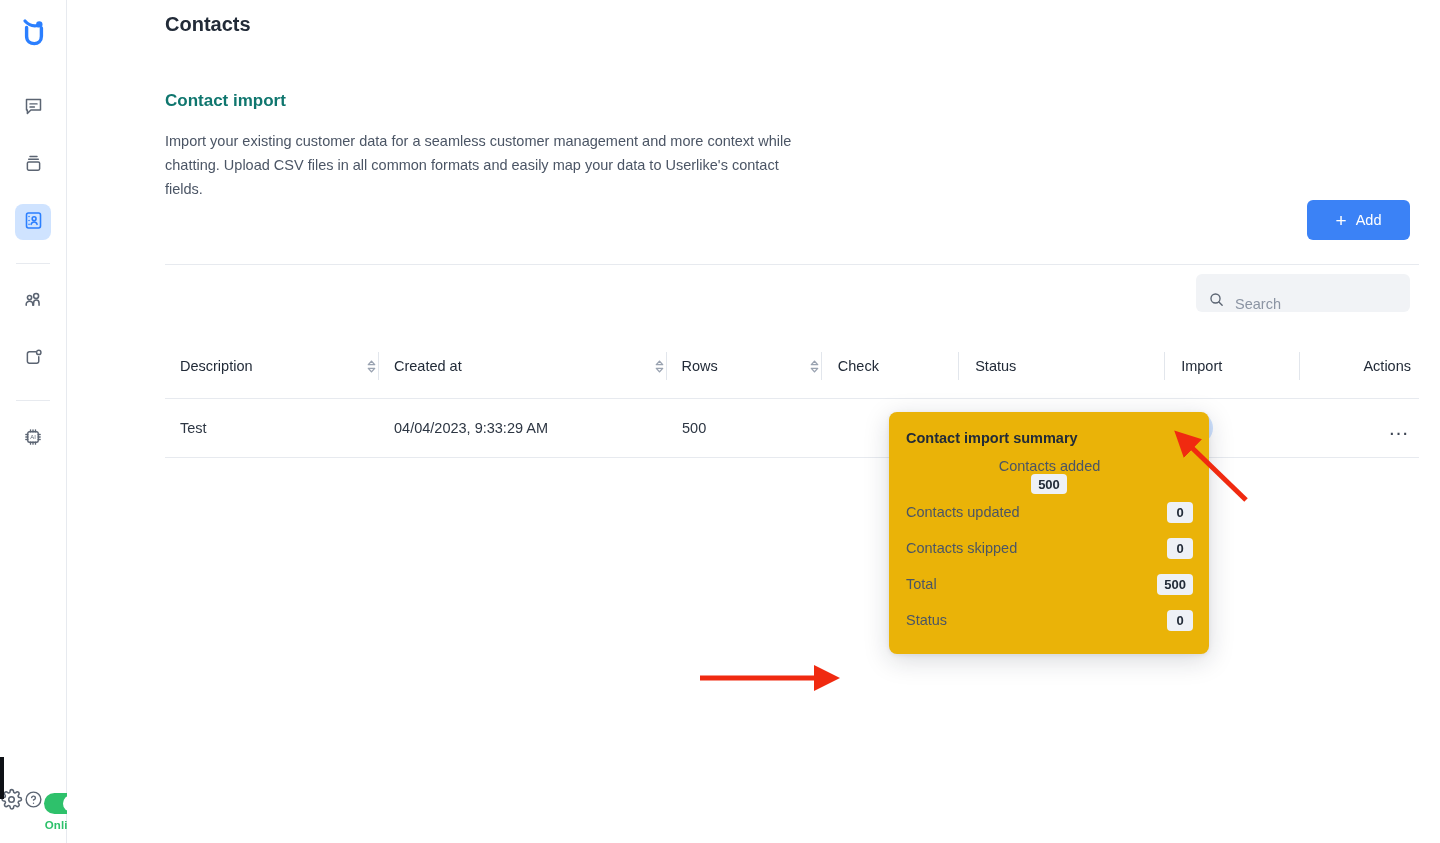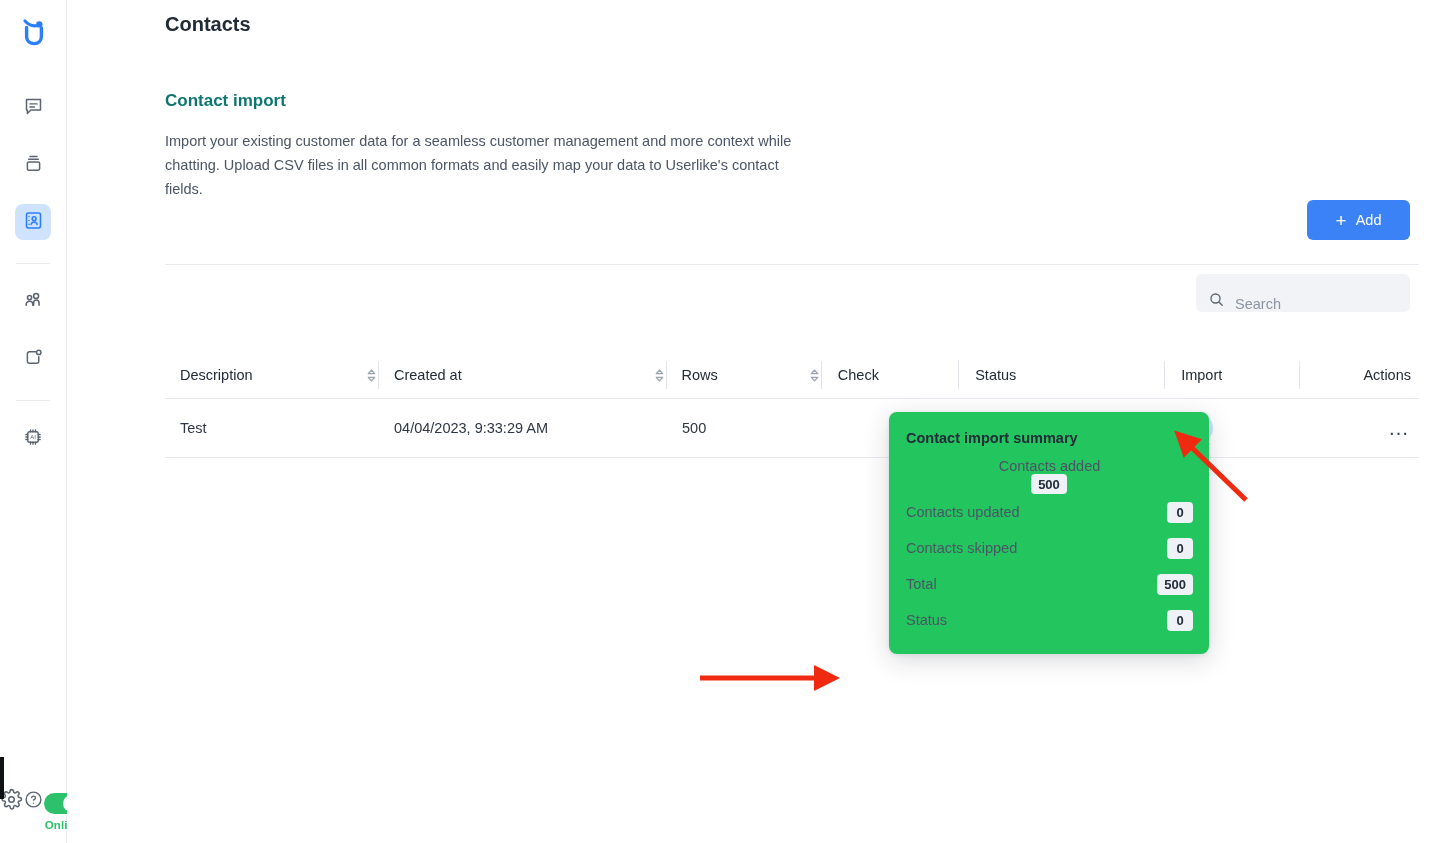--- a/index.html
+++ b/index.html
@@ -69,21 +69,21 @@
     display: flex; align-items: flex-end; padding: 0 12px; gap: 10px; cursor: text;
   }
   .search-input {
     border: none; outline: none; background: transparent;
     font-size: 14.5px; color: #4b5565; font-family: inherit; width: 100%;
   }
   .search-input::placeholder { color: #8b94a3; }
 
   
   .table { position: absolute; left: 98px; top: 352px; width: 1254px; }
-  .thead { display: flex; align-items: center; height: 46px; }
+  .thead { display: flex; height: 46px; }
   .th {
     font-size: 14.5px; color: #222b38; font-weight: 400;
     display: flex; align-items: center; height: 28px; position: relative;
   }
   .th .label { white-space: nowrap; }
   .sort-icon { margin-left: auto; color: #9aa3b1; display: flex; align-items: center; }
   .vline { width: 1px; height: 28px; background: #e2e6ec; flex: 0 0 1px; }
   .col-desc   { width: 214px; padding-left: 15px; }
   .col-created{ width: 288px; padding-left: 15px; }
   .col-rows   { width: 155px; padding-left: 15px; }
@@ -98,21 +98,21 @@
   .cell { display:flex; align-items:center; }
   .report-badge {
     width: 32px; height: 32px; border-radius: 50%; background: #cfe3ff;
     display: flex; align-items: center; justify-content: center; color: #2b7fff; cursor:pointer;
   }
   .dots { font-size: 21px; letter-spacing: 2px; color: #3d4654; line-height: 10px; cursor: pointer; }
 
   
   .popup {
     position: absolute; left: 822px; top: 412px; width: 320px;
-    background: #22c55e; border-radius: 8px;
+    background: #eab308; border-radius: 8px;
     box-shadow: 0 6px 26px rgba(22,30,46,.17), 0 1px 4px rgba(22,30,46,.08);
     padding: 18px 16px 16px 16px; z-index: 30;
   }
   .popup-title { font-size: 14.5px; font-weight: 700; color: #222b38; padding-left: 1px; }
   .sum-row {
     display: flex; align-items: center; justify-content: space-between;
     height: 36px; margin-top: 0px;
   }
   .sum-label { font-size: 14.5px; color: #4b5565; padding-left: 1px; }
   .sum-value {

